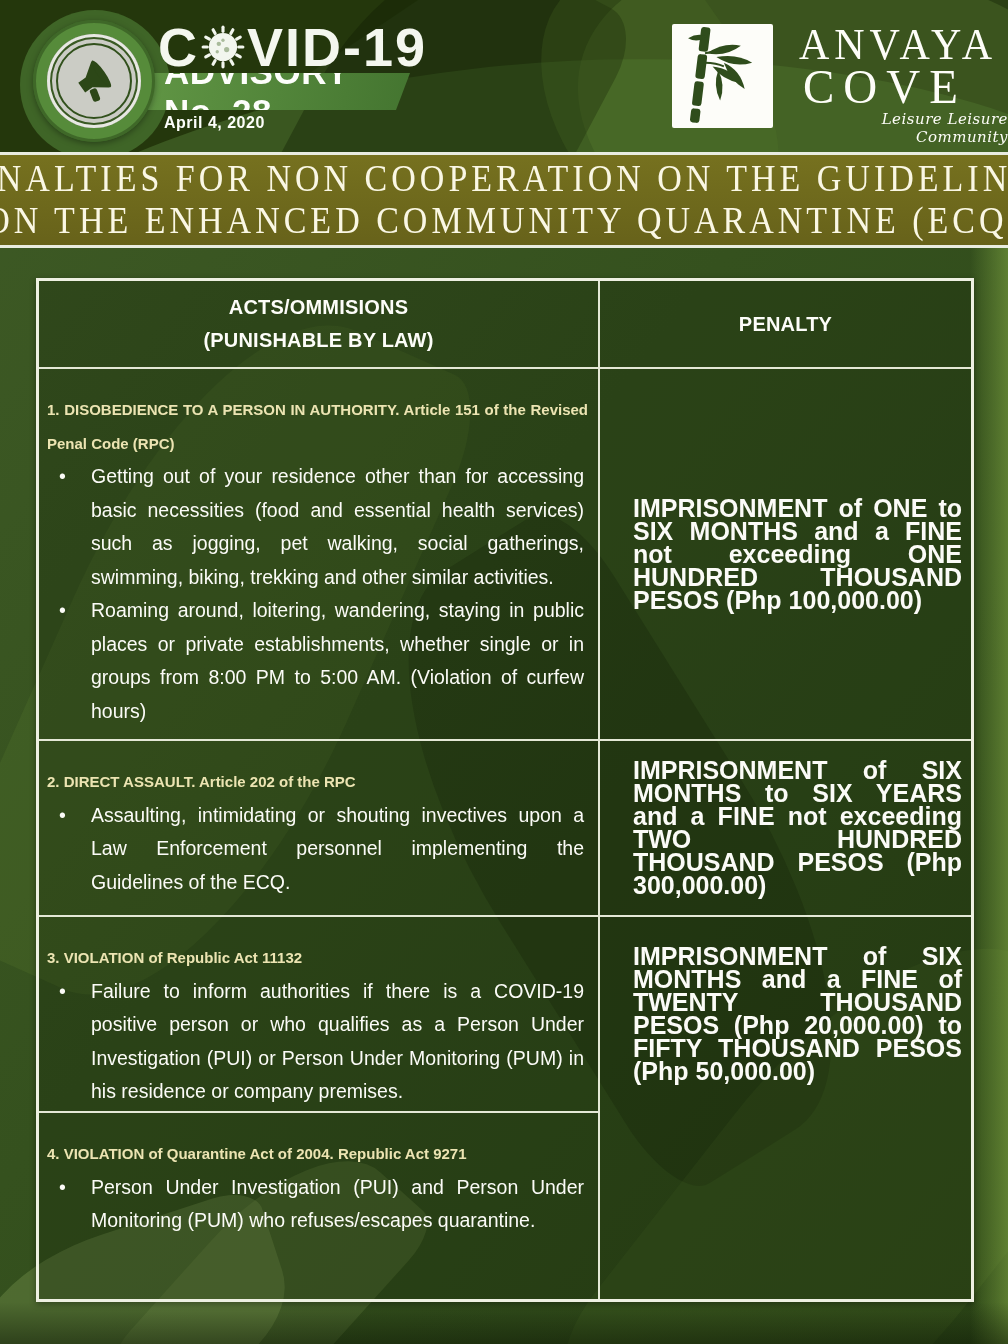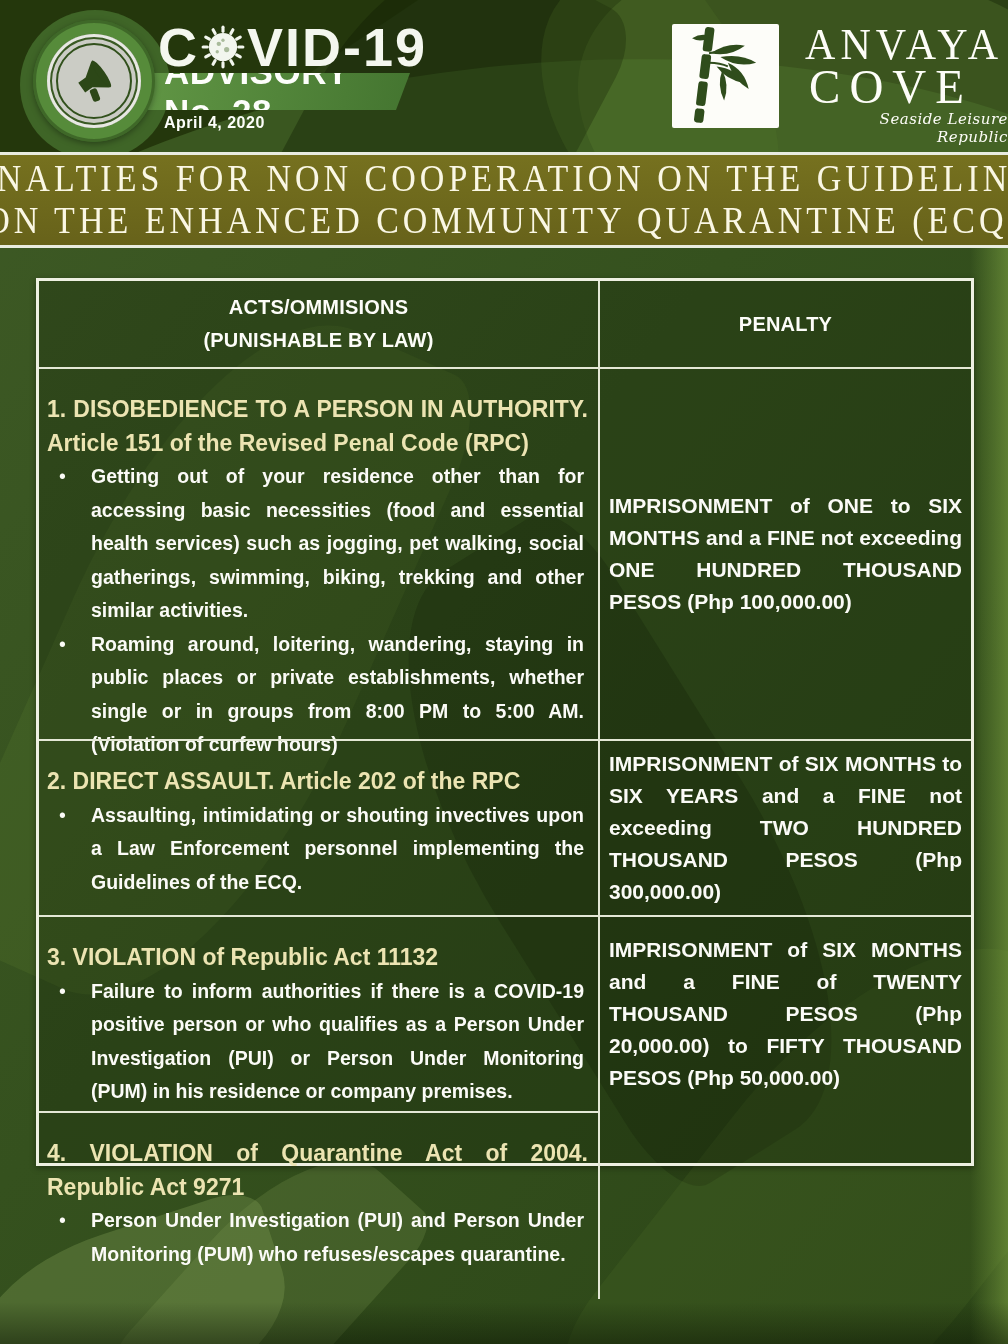--- a/index.html
+++ b/index.html
@@ -74,43 +74,43 @@
   .sep-top { top:152px; }
   .sep-bottom { top:245px; }
   .title-band { position:absolute; left:0; top:155px; width:1008px; height:90px;
     background:linear-gradient(#76711f,#67621a);
     display:flex; flex-direction:column; align-items:center; justify-content:center; z-index:4; }
   .title-line { font-family:"Liberation Serif",serif; color:#faf7e4;
     font-size:34px; line-height:42px; letter-spacing:4px; white-space:nowrap;
     transform:scaleY(1.12); }
 
   
-  .ptable { position:absolute; left:36px; top:278px; width:938px; height:888px; z-index:2;
+  .ptable { position:absolute; left:36px; top:278px; width:938px; height:1024px; z-index:2;
     border:3px solid #eef0e2; background:rgba(12,24,5,0.25);
     display:grid; grid-template-columns:561px 1fr;
     grid-template-rows:86px 372px 176px 196px 188px;
     box-shadow:0 2px 6px rgba(0,0,0,0.35); }
   .cell { border-top:2px solid #e4e8d6; }
   .cell.no-top { border-top:none; }
   .cell.acts { border-right:2px solid #e4e8d6; }
 
   .th { display:flex; flex-direction:column; align-items:center; justify-content:center;
     color:#fdfdf9; font-size:20px; font-weight:700; line-height:33px; letter-spacing:0.2px; }
 
   .acts-body { padding:24px 10px 0 8px; }
-  .row-title { color:#ece4b2; font-size:23px; font-weight:700; line-height:33.5px;
+  .row-title { color:#ece4b2; font-size:15px; font-weight:700; line-height:33.5px;
     text-align:justify; }
   .bullet { display:flex; }
   .bullet .dot { flex:none; width:44px; padding-left:12px; color:#fbfbf7; font-size:19.5px; line-height:33.5px; }
-  .bullet .btxt { flex:1; color:#fbfbf7; font-size:19.5px; font-weight:700; line-height:33.5px;
+  .bullet .btxt { flex:1; color:#fbfbf7; font-size:19.5px; font-weight:400; line-height:33.5px;
     text-align:justify; padding-right:4px; }
 
   .pen { display:flex; align-items:center; padding:10px 9px; }
-  .pen-text { width:100%; color:#fbfbf7; font-size:21px; font-weight:700; line-height:32px;
-    text-align:justify; }
+  .pen-text { width:100%; color:#fbfbf7; font-size:25px; font-weight:700; line-height:23px;
+    text-align:justify;margin-left:24px; }
 </style>
 </head>
 <body>
 
 <div class="canvas">
 
   <div class="leaf leaf-m1"></div>
   <div class="leaf leaf-m2"></div>
   <div class="leaf leaf-m3"></div>
   <div class="leaf leaf-b1"></div>
@@ -196,21 +196,21 @@
             <g stroke="#2f4d1c" stroke-width="2" fill="none">
               <path d="M32 30 Q42 28 50 26"></path>
               <path d="M32 40 Q44 40 52 44"></path>
             </g>
           </svg>
         </span>
       </div>
       <div class="brand-text">
         <div class="brand-name1">ANVAYA</div>
         <div class="brand-name2">COVE</div>
-        <div class="brand-tagline">Seaside Leisure Republic</div>
+        <div class="brand-tagline">Leisure Leisure Community</div>
       </div>
     </div>
   </div>
 
   <div class="sep sep-top"></div>
   <div class="title-band">
     <div class="title-line">PENALTIES FOR NON COOPERATION ON THE GUIDELINES</div>
     <div class="title-line">ON THE ENHANCED COMMUNITY QUARANTINE (ECQ)</div>
   </div>
   <div class="sep sep-bottom"></div>

